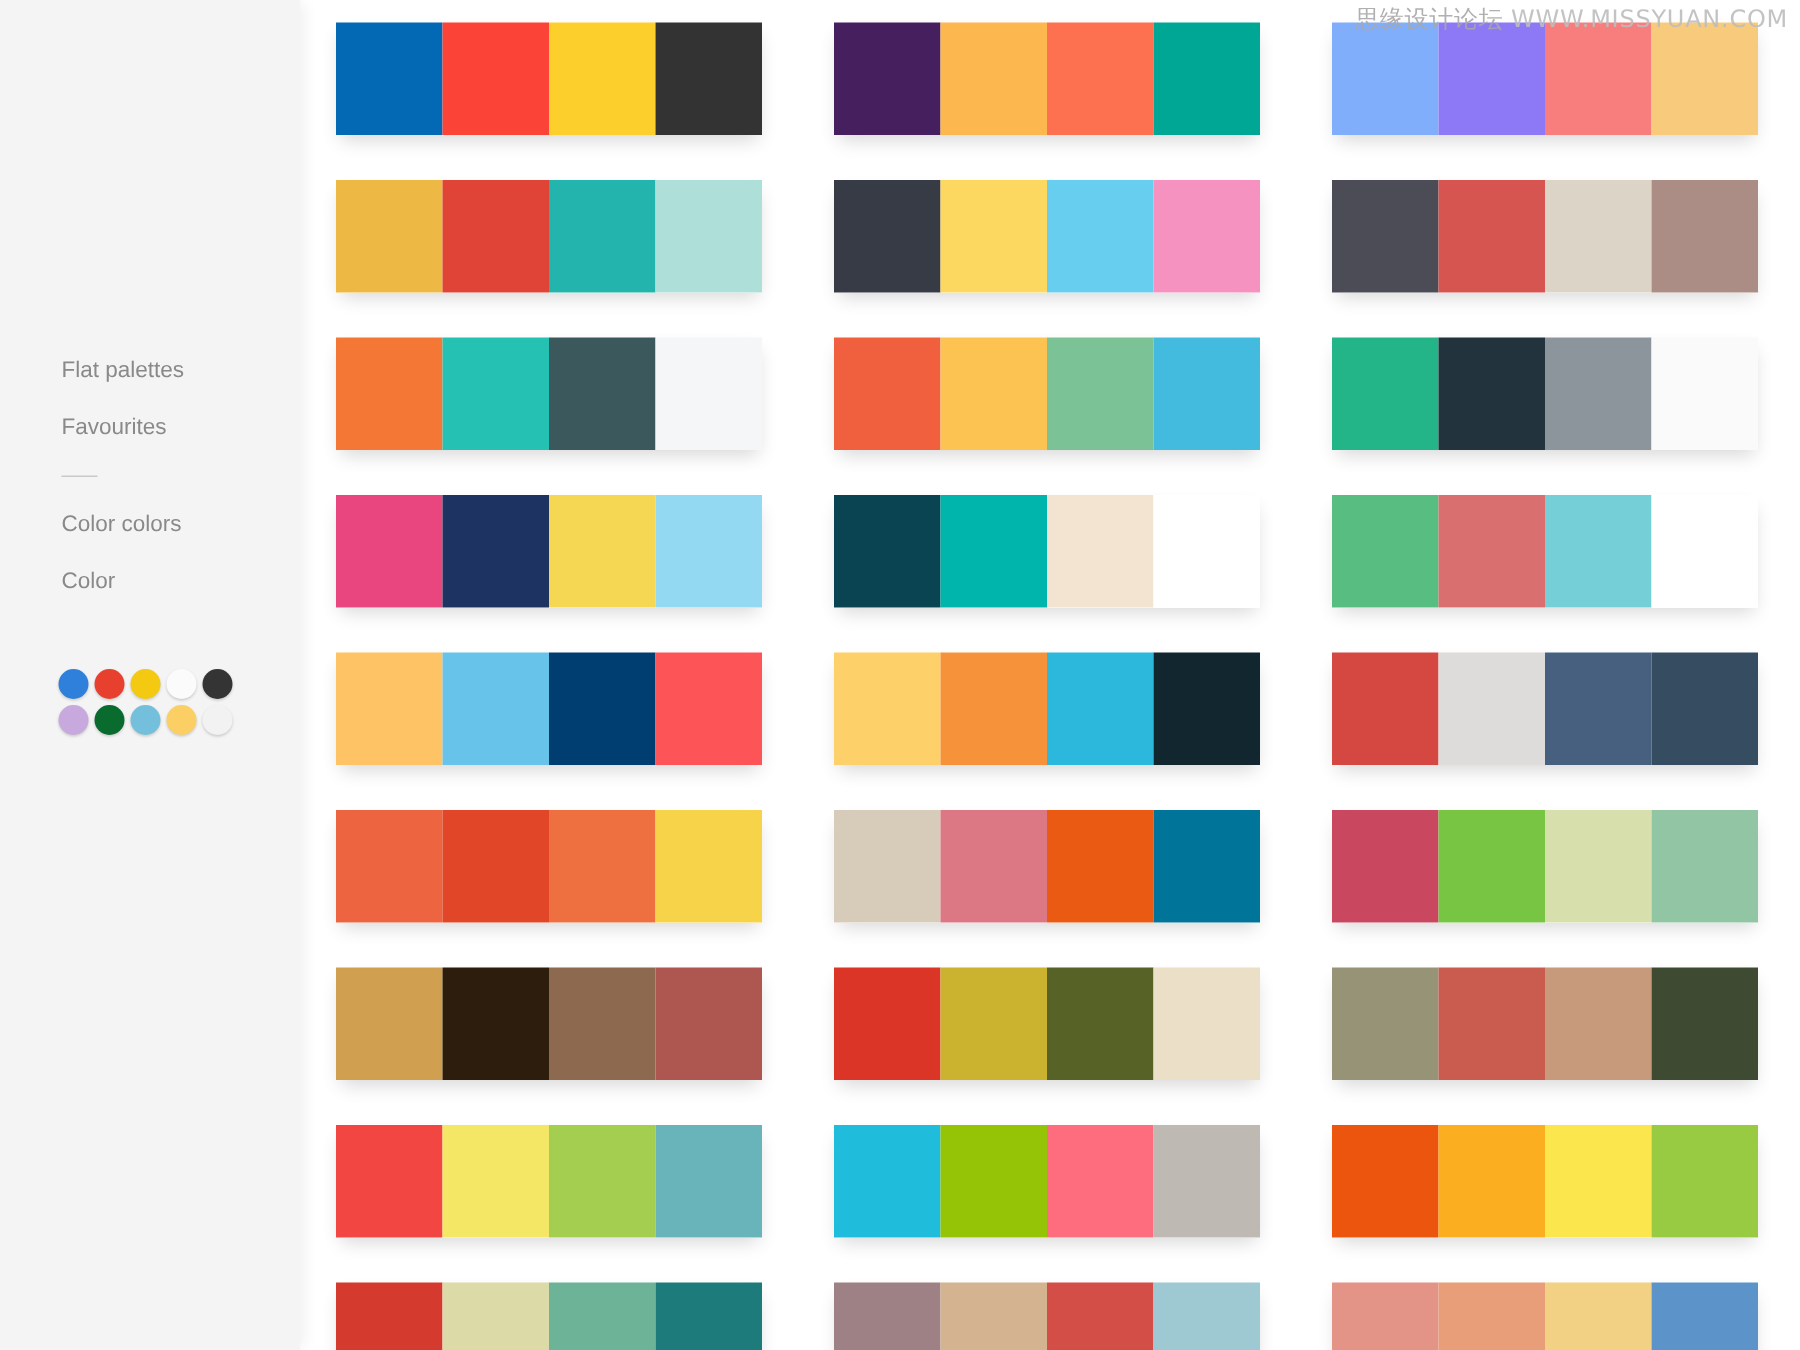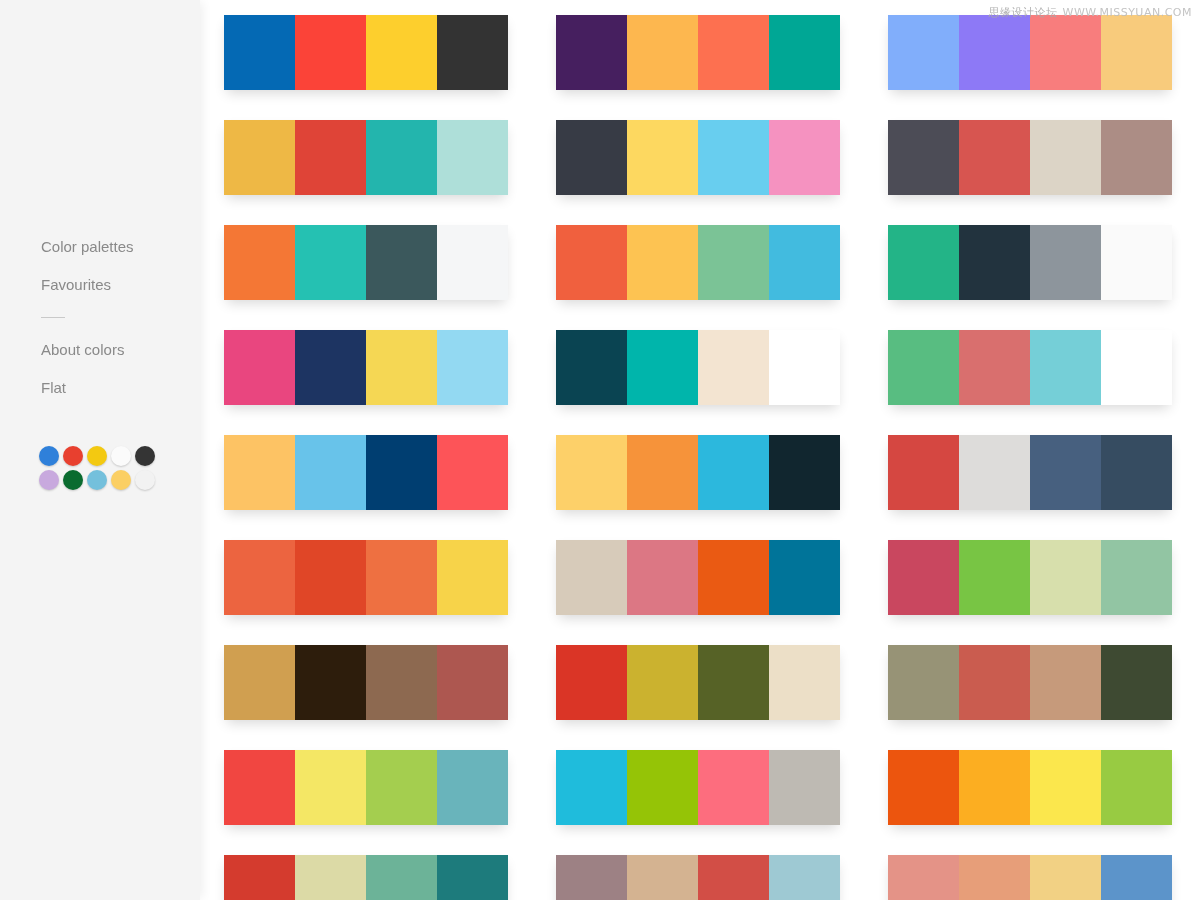--- a/index.html
+++ b/index.html
@@ -140,45 +140,45 @@
     height: 75px;
     flex: 0 0 71px;
   }
 
   
   #watermark {
     position: absolute;
     right: 8px;
     top: 6px;
     z-index: 30;
-    font-size: 11px;
+    font-size: 16px;
     line-height: 13px;
     color: #b9b9b9;
     white-space: nowrap;
     letter-spacing: 0.5px;
     font-family: "DejaVu Sans", sans-serif;
     opacity: 0.9;
   }
   #watermark .wm-cn { color: #a8a8a8; margin-right: 5px; }
   #watermark .wm-url { color: #bdbdbd; }
 </style>
 </head>
 <body>
 
 <div id="app">
 
   <aside id="sidebar">
 
 
     <nav id="nav">
-      <a class="nav-item nav-0">Color palettes</a>
+      <a class="nav-item nav-0">Flat palettes</a>
       <a class="nav-item nav-1">Favourites</a>
       <div id="nav-divider"></div>
-      <a class="nav-item nav-2">About colors</a>
-      <a class="nav-item nav-3">Flat</a>
+      <a class="nav-item nav-2">Color colors</a>
+      <a class="nav-item nav-3">Color</a>
     </nav>
 
     <div id="dot-grid">
         <div class="dot-row">
           <span class="dot" style="background: rgb(47, 128, 218);"></span>
           <span class="dot" style="background: rgb(232, 64, 47);"></span>
           <span class="dot" style="background: rgb(243, 201, 17);"></span>
           <span class="dot" style="background: rgb(251, 251, 251);"></span>
           <span class="dot" style="background: rgb(52, 52, 52);"></span>
         </div>

